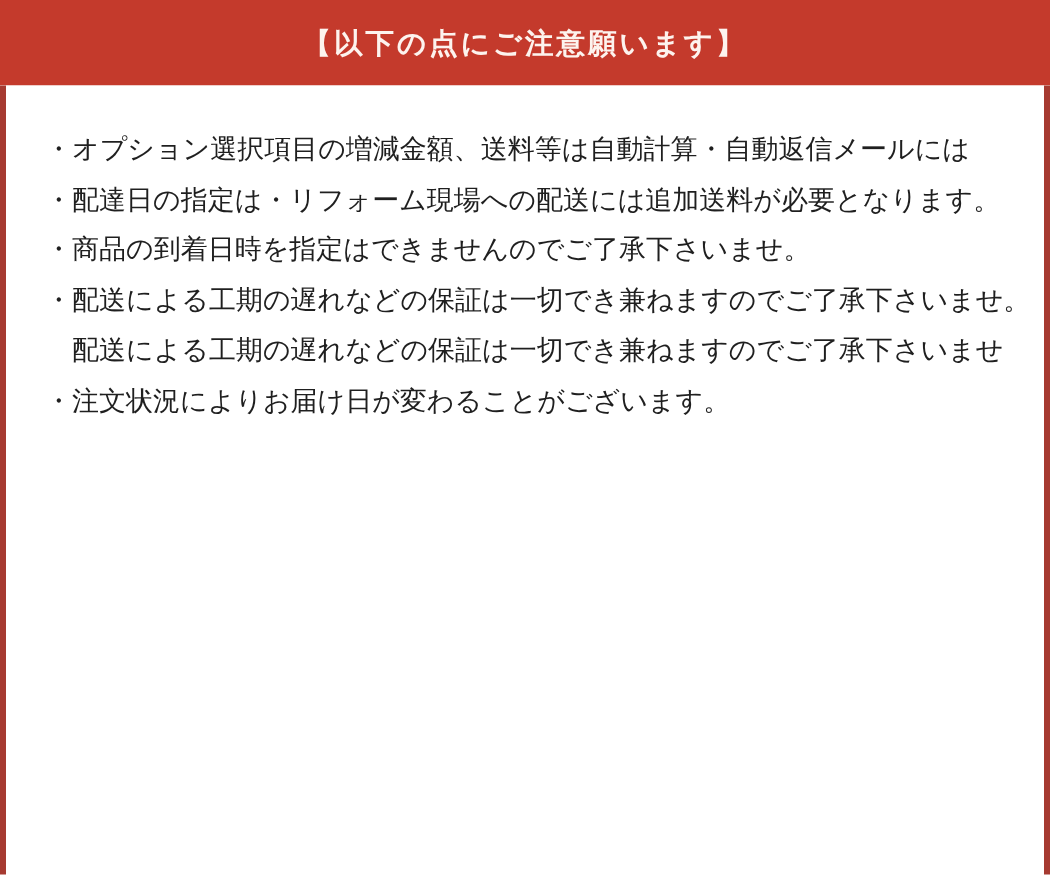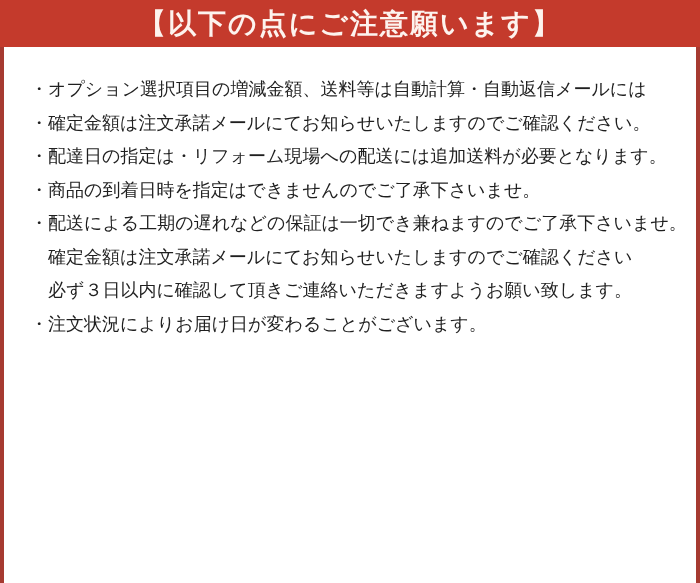--- a/index.html
+++ b/index.html
@@ -9,27 +9,27 @@
     background: #ffffff;
     font-family: "Liberation Sans", "DejaVu Sans", sans-serif;
   }
   .box {
     width: 700px;
     height: 583px;
     box-sizing: border-box;
     background: #ffffff;
   }
   .banner {
-    height: 47px;
+    height: 57px;
     background: #c43a2c;
     color: #fdf3ee;
     display: flex;
     align-items: center;
     justify-content: center;
-    font-size: 28px;
+    font-size: 19px;
     font-weight: bold;
     letter-spacing: 2px;
   }
   .content {
     box-sizing: border-box;
     height: 572px;
     border-left: 4px solid #a63a31;
     border-right: 4px solid #a63a31;
     border-bottom: 4px solid #84cc16;
     padding: 26px 6px 0 26px;
@@ -49,21 +49,19 @@
 </style>
 </head>
 <body>
 
 <div class="box">
   <div class="banner">
     <span>【以下の点にご注意願います】</span>
   </div>
   <div class="content">
     <p class="line">・オプション選択項目の増減金額、送料等は自動計算・自動返信メールには</p>
-    <p class="line">・確定金額は注文承諾メールにてお知らせいたしますのでご確認ください。</p>
     <p class="line">・配達日の指定は・リフォーム現場への配送には追加送料が必要となります。</p>
     <p class="line">・商品の到着日時を指定はできませんのでご了承下さいませ。</p>
     <p class="line">・配送による工期の遅れなどの保証は一切でき兼ねますのでご了承下さいませ。</p>
-    <p class="line cont">確定金額は注文承諾メールにてお知らせいたしますのでご確認ください</p>
-    <p class="line cont">必ず３日以内に確認して頂きご連絡いただきますようお願い致します。</p>
+    <p class="line cont">配送による工期の遅れなどの保証は一切でき兼ねますのでご了承下さいませ</p>
     <p class="line">・注文状況によりお届け日が変わることがございます。</p>
   </div>
 </div>
 
 </body></html>

